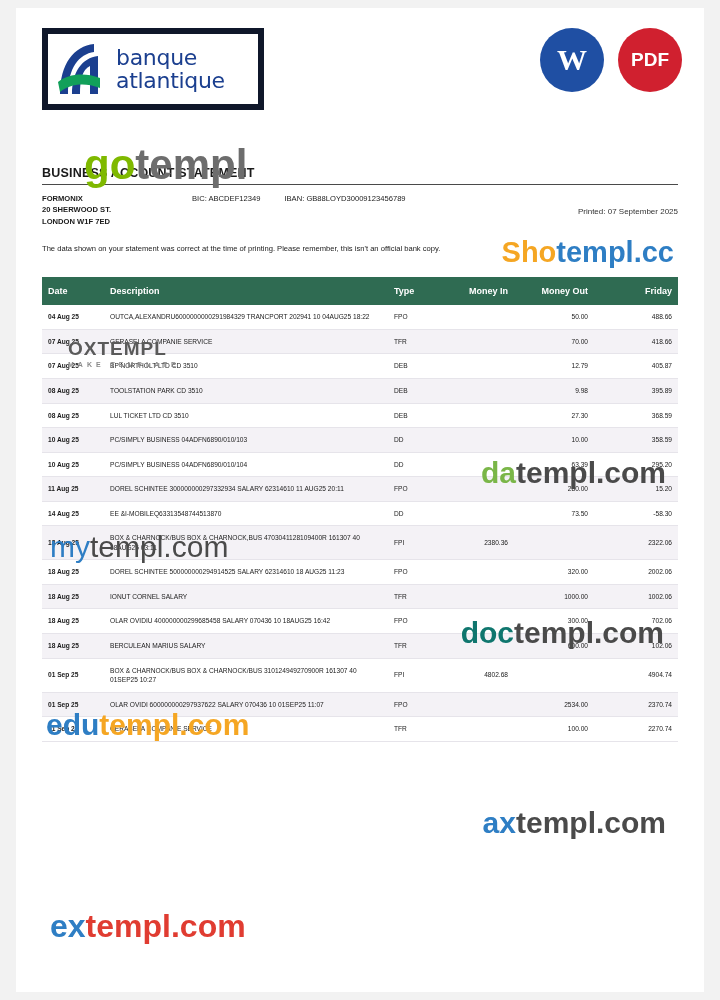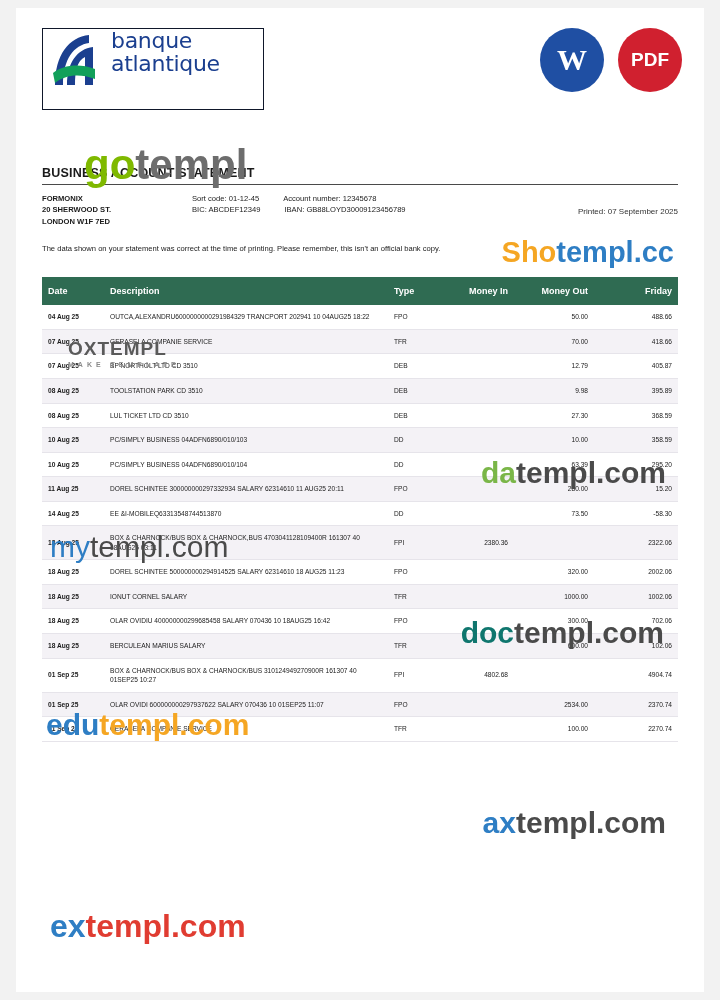--- a/index.html
+++ b/index.html
@@ -26,24 +26,24 @@
   .header {
     position: relative;
     height: 118px;
   }
   .logo-box {
     position: absolute;
     left: 26px;
     top: 20px;
     width: 222px;
     height: 82px;
-    border: 1px solid #0f172a;
+    border: 6px solid #0f172a;
     background: #fff;
     display: flex;
-    align-items: flex-start;
+    align-items: center;
     padding-left: 6px;
   }
   .logo-mark { width: 58px; height: 62px; flex: 0 0 58px; position: relative; }
   .logo-text { margin-left: 4px; line-height: 1.05; }
   .logo-text .l1, .logo-text .l2 {
     font-family: "DejaVu Sans", sans-serif;
     font-size: 22px;
     color: #1b3f8f;
     letter-spacing: -0.3px;
     display: block;
@@ -189,26 +189,20 @@
     <div class="printed">Printed: 07 September 2025</div>
     <div class="rule"></div>
 
     <div class="addr-row">
       <div class="addr-left">
         <div>FORMONIX</div>
         <div>20 SHERWOOD ST.</div>
         <div>LONDON W1F 7ED</div>
       </div>
       <div class="addr-mid">
-        <div class="mid-line">
-          <span><span class="lbl">Sort code:</span>
-          <span>01-12-45</span></span>
-          <span><span class="lbl">Account number:</span>
-          <span>12345678</span></span>
-        </div>
         <div class="mid-line">
           <span><span class="lbl">BIC:</span>
           <span>ABCDEF12349</span></span>
           <span><span class="lbl">IBAN:</span>
           <span>GB88LOYD30009123456789</span></span>
         </div>
       </div>
     </div>
 
     <div class="note">The data shown on your statement was correct at the time of printing. Please remember, this isn't an official bank copy.</div>

